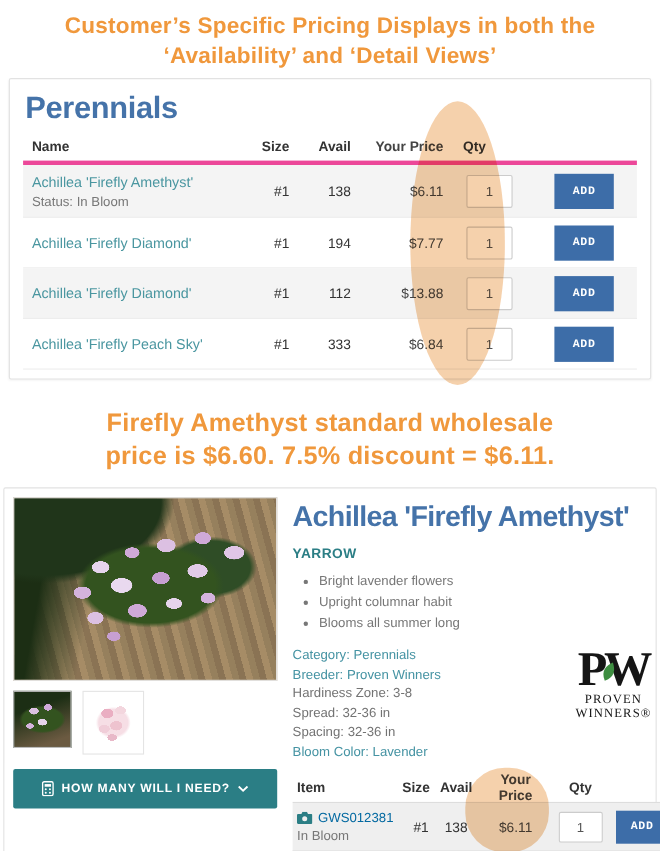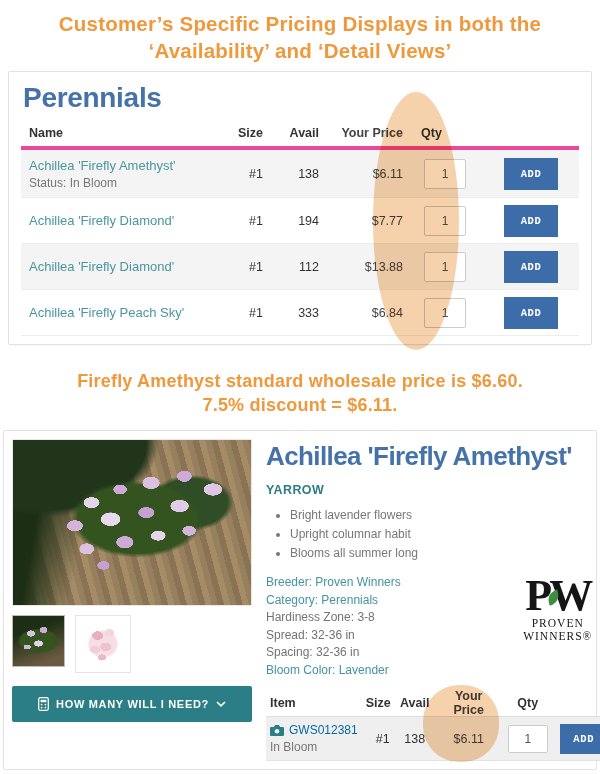--- a/index.html
+++ b/index.html
@@ -44,21 +44,21 @@
   .add-btn{background:var(--add-blue,#3d6da8);color:#fff;border:none;border-radius:0;
     font-size:10.5px;font-weight:bold;letter-spacing:.6px;padding:10px 17px;cursor:pointer;
     font-family:Liberation Mono, monospace;}
 
   
   .highlight{position:absolute;background:var(--highlight,#f5cda5);mix-blend-mode:multiply;opacity:.92;pointer-events:none;}
   .ellipse-top{left:364px;top:20px;width:86px;height:258px;border-radius:50%;}
   .blob-bottom{left:419px;top:254px;width:76px;height:77px;border-radius:36px;}
 
   
-  .caption{margin:25px 20px 13px;text-align:center;font-size:18px;line-height:1.3;
+  .caption{margin:25px 20px 13px;text-align:center;font-size:23px;line-height:1.3;
     font-weight:600;letter-spacing:.2px;color:var(--accent-orange,#f0983c);}
   .caption span{display:inline-block;max-width:460px;}
 
   
   .detail-panel{margin:0 3px;display:flex;padding:8px;gap:12px;}
   .detail-left{width:242px;flex:none;}
   .photo-main{width:240px;height:167px;border:1px solid #e8e8e8;
     background-color:#9c8565;
     background-image:
       radial-gradient(13px 9px at 33% 38%,#e6d4ec 0 60%,transparent 62%),
@@ -224,22 +224,22 @@
     <h2 class="detail-title">Achillea 'Firefly Amethyst'</h2>
     <div class="common-name">YARROW</div>
     <ul class="features">
       <li>Bright lavender flowers</li>
       <li>Upright columnar habit</li>
       <li>Blooms all summer long</li>
     </ul>
 
     <div class="attr-logo-row">
       <div class="attrs">
+        <div class="attr link">Category: Perennials</div>
         <div class="attr link">Breeder: Proven Winners</div>
-        <div class="attr link">Category: Perennials</div>
         <div class="attr">Hardiness Zone: 3-8</div>
         <div class="attr">Spread: 32-36 in</div>
         <div class="attr">Spacing: 32-36 in</div>
         <div class="attr link">Bloom Color: Lavender</div>
       </div>
       <div class="pw-logo">
         <div class="pw-letters">
           <span>P</span><span>W</span>
           <svg class="pw-leaf" width="13" height="19" viewBox="0 0 20 28">
               <path d="M10 0 C17 8 21 17 10 28 C-1 17 3 8 10 0 Z" fill="#3e8e41"></path>

